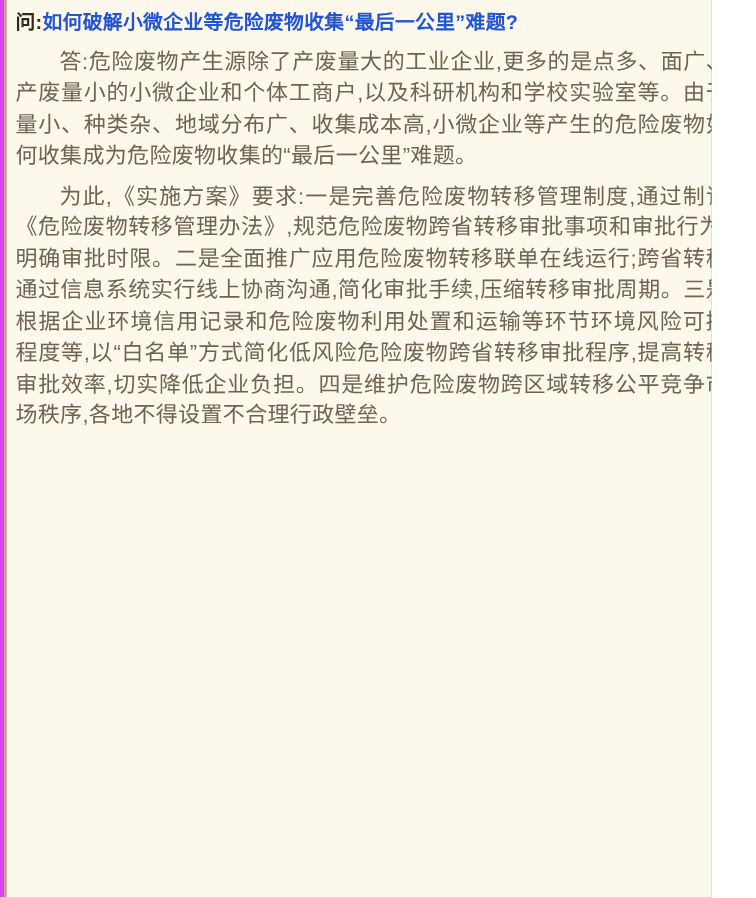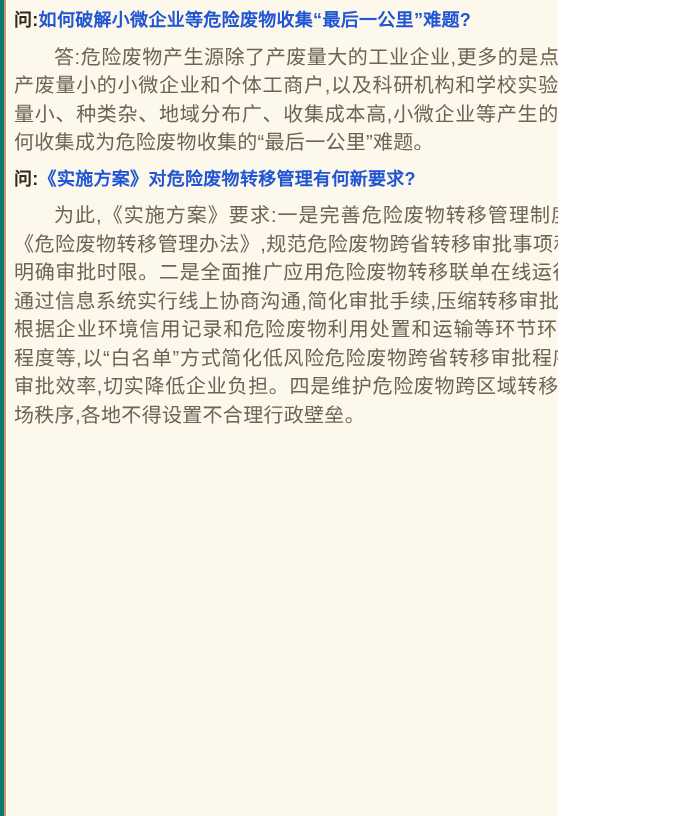--- a/index.html
+++ b/index.html
@@ -2,23 +2,23 @@
 <html lang="zh-CN"><head>
 <meta charset="utf-8">
 <style>
   * { margin: 0; padding: 0; }
   html, body {
     background: #ffffff;
     font-family: "Liberation Sans", "DejaVu Sans", sans-serif;
   }
   .page {
     position: relative;
-    width: 558px;
+    width: 647px;
     height: 816px;
-    background: #0f766e;
+    background: #d946ef;
     overflow: hidden;
   }
   .panel {
     box-sizing: border-box;
     margin-left: 4px;
     width: 675px;
     height: 816px;
     background: #fdf8ec;
     border-left: 2px solid #c49a6a;
     border-right: 2px solid #c49a6a;
@@ -51,20 +51,17 @@
 
 <div class="page">
   <div class="panel">
 
     <p class="question">
       <span class="q-prefix">问:</span><span class="q-text">如何破解小微企业等危险废物收集“最后一公里”难题?</span>
     </p>
 
     <p class="para">答:危险废物产生源除了产废量大的工业企业,更多的是点多、面广、产废量小的小微企业和个体工商户,以及科研机构和学校实验室等。由于量小、种类杂、地域分布广、收集成本高,小微企业等产生的危险废物如何收集成为危险废物收集的“最后一公里”难题。</p>
 
-    <p class="question">
-      <span class="q-prefix">问:</span><span class="q-text">《实施方案》对危险废物转移管理有何新要求?</span>
-    </p>
 
     <p class="para">为此,《实施方案》要求:一是完善危险废物转移管理制度,通过制订《危险废物转移管理办法》,规范危险废物跨省转移审批事项和审批行为,明确审批时限。二是全面推广应用危险废物转移联单在线运行;跨省转移通过信息系统实行线上协商沟通,简化审批手续,压缩转移审批周期。三是根据企业环境信用记录和危险废物利用处置和运输等环节环境风险可控程度等,以“白名单”方式简化低风险危险废物跨省转移审批程序,提高转移审批效率,切实降低企业负担。四是维护危险废物跨区域转移公平竞争市场秩序,各地不得设置不合理行政壁垒。</p>
 
   </div>
 </div>
 
 </body></html>

